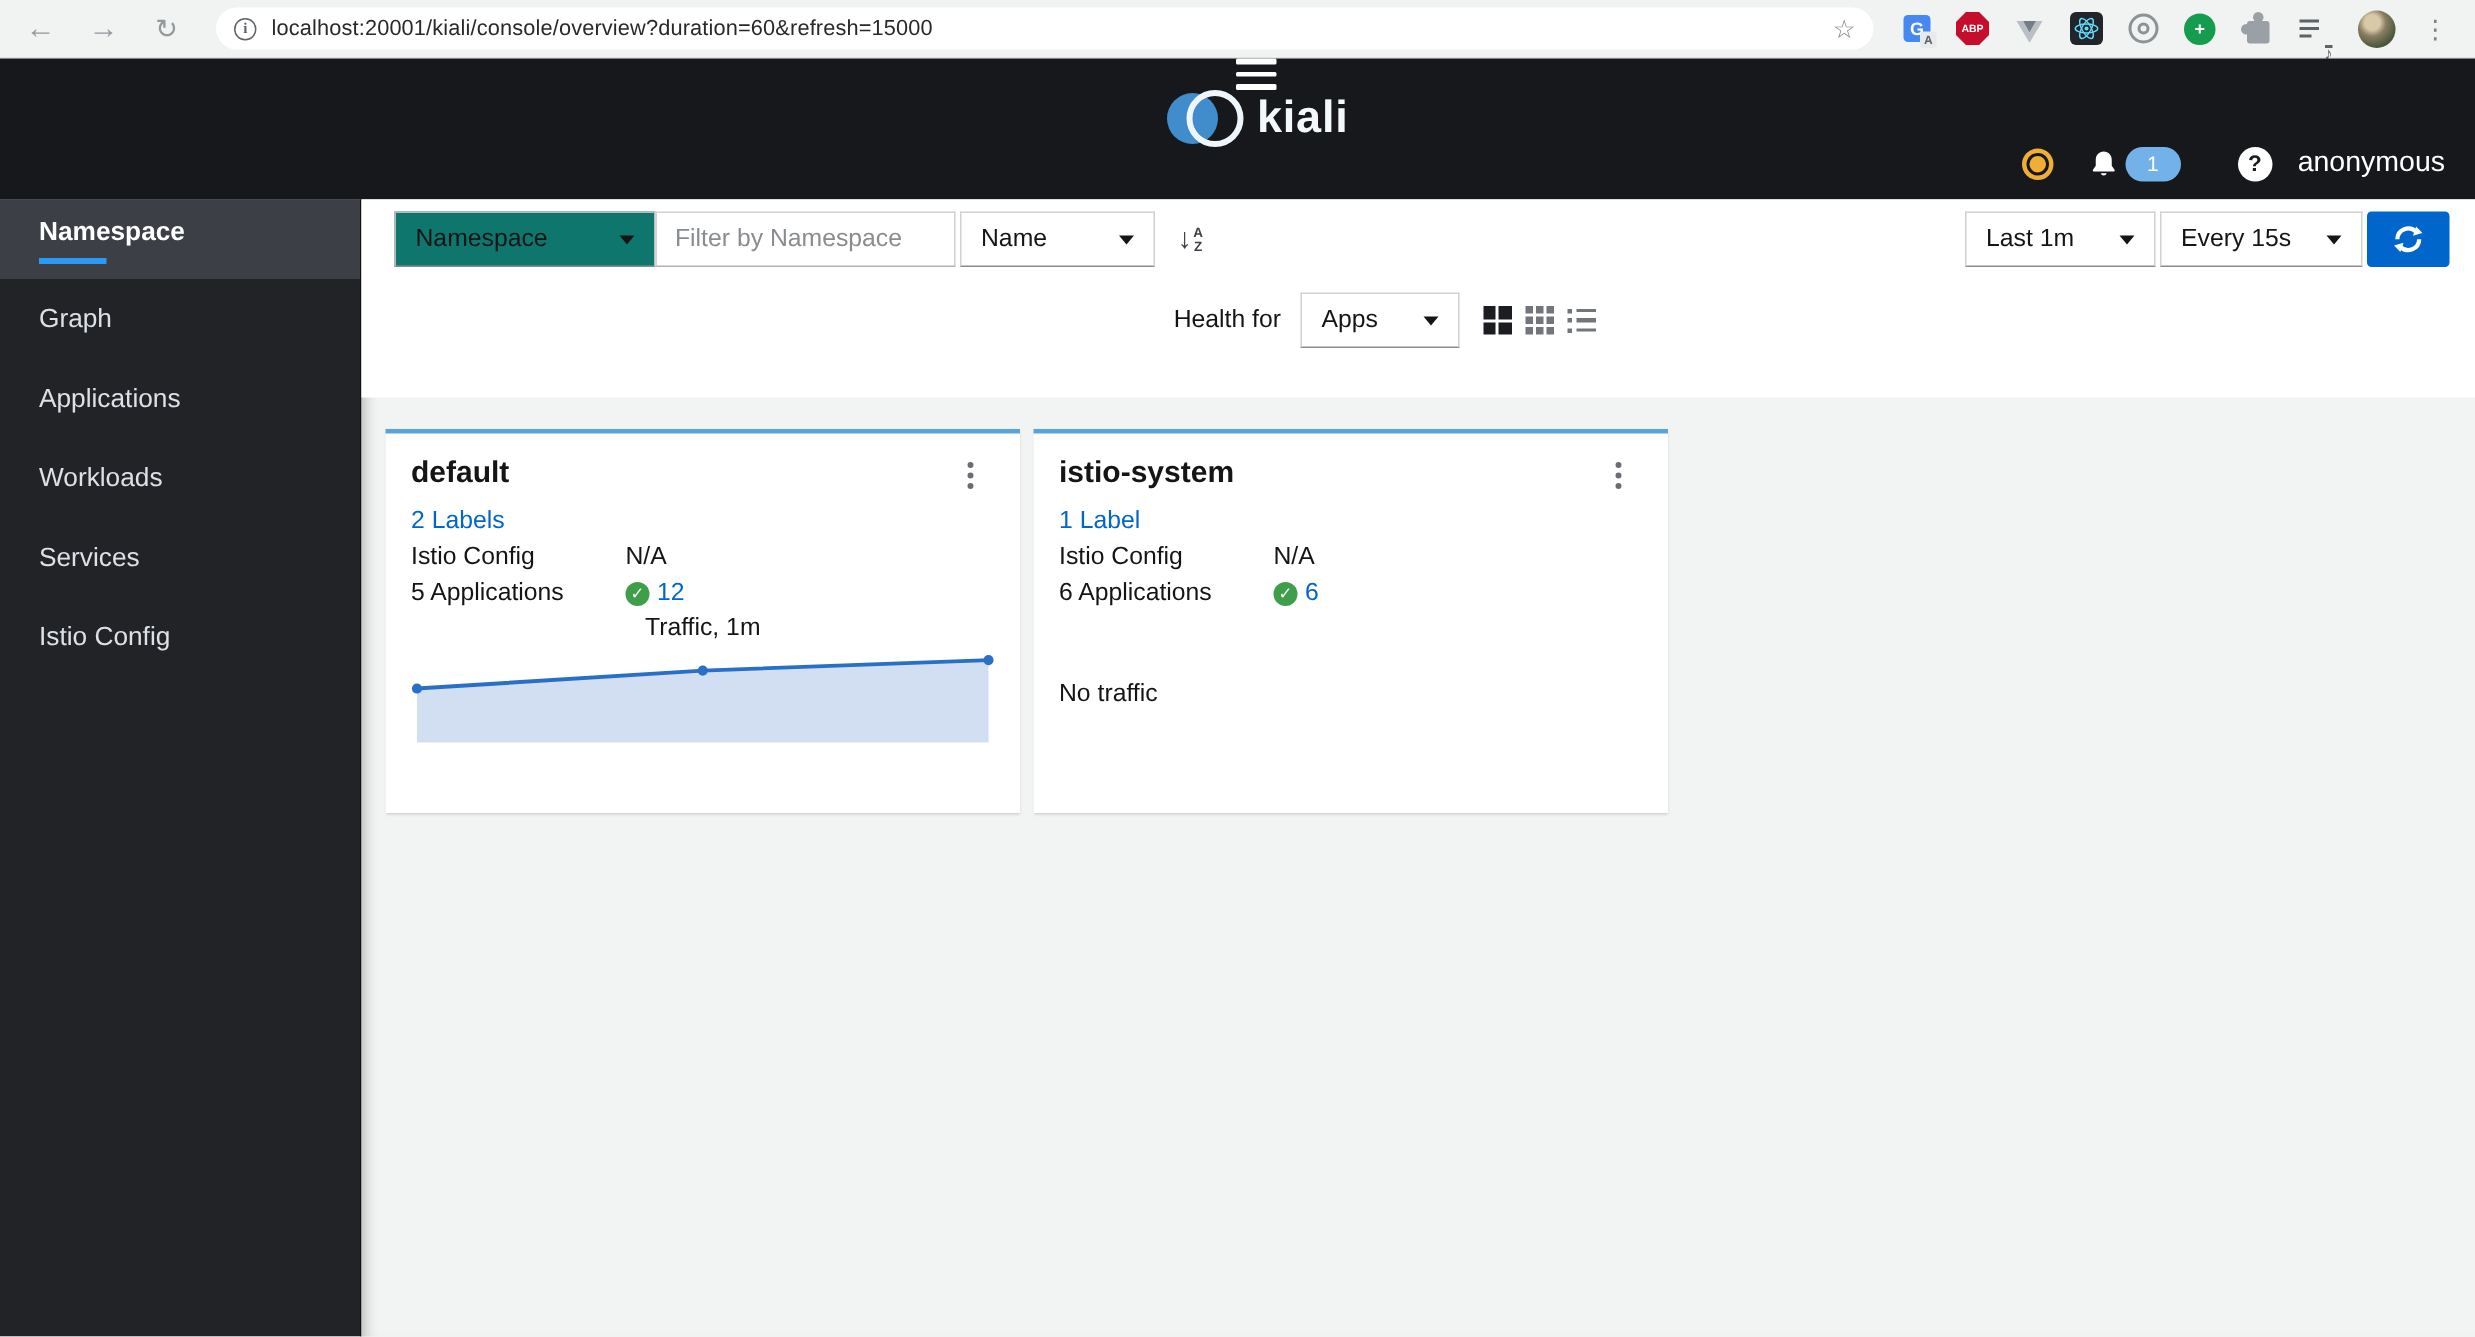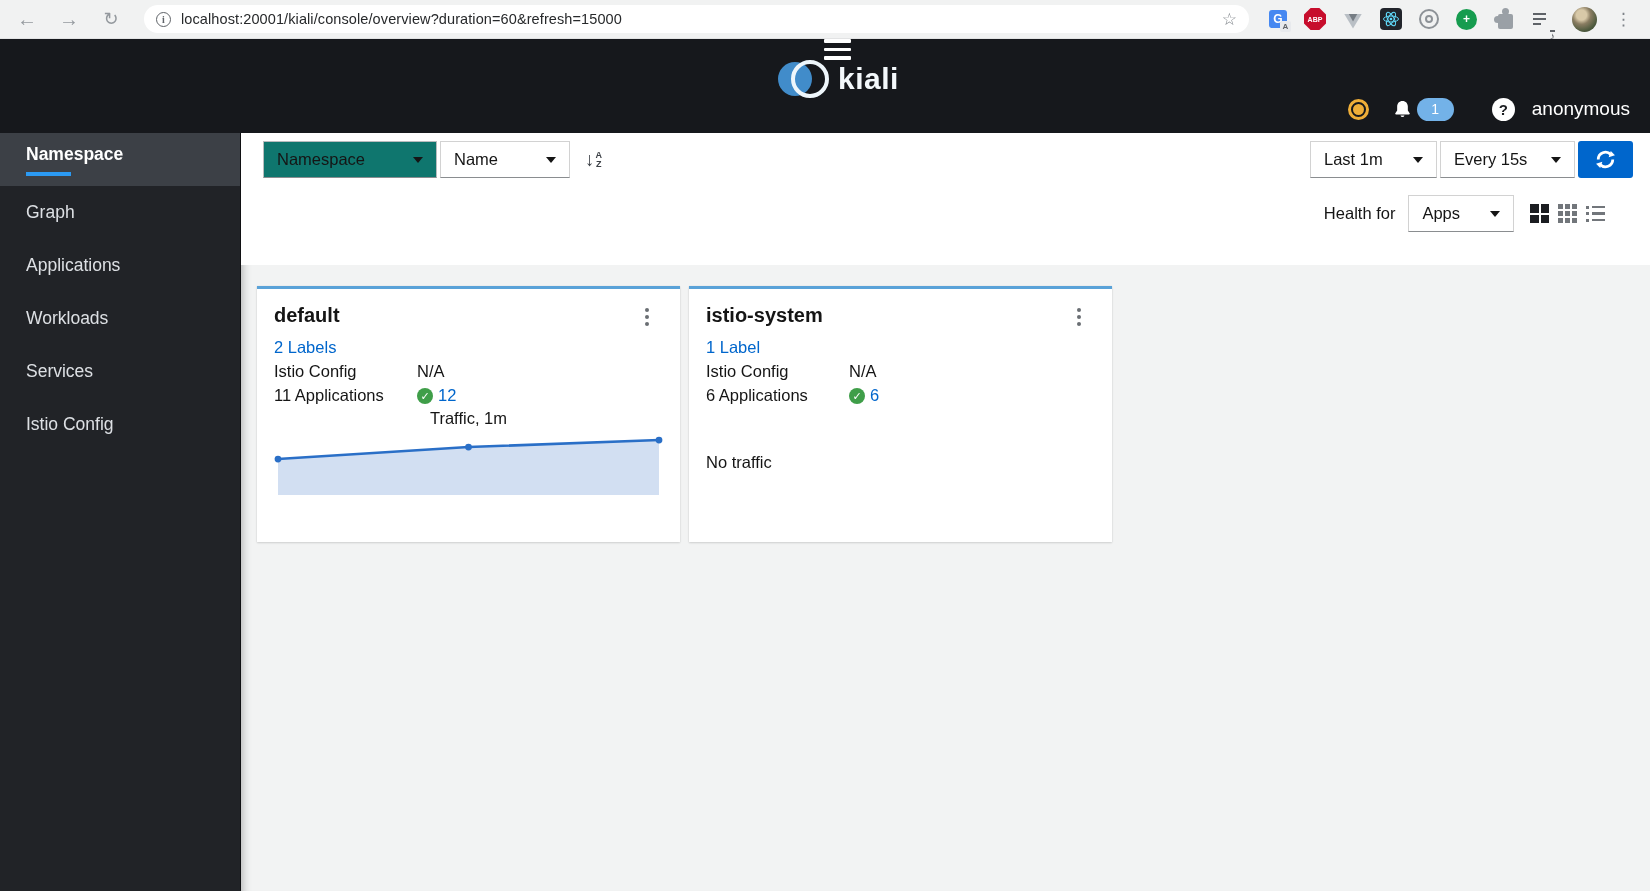--- a/index.html
+++ b/index.html
@@ -54,21 +54,21 @@
   
   #sidebar { position:absolute; top:133px; left:0; width:241px; height:758px; background:#212327; border-right:1px solid #101113; }
   .nav-item { height:53px; display:flex; flex-direction:column; justify-content:center; padding-left:26px; color:#dde0e4; font-size:17.5px; cursor:pointer; }
   .nav-item.active { background:#3c4046; color:#fff; font-weight:700; }
   .active-bar { width:45px; height:4px; background:#2b9af3; margin-top:7px; }
 
   
   #content { position:absolute; top:133px; left:241px; width:1409px; height:758px; background:#f2f3f3; box-shadow:inset 10px 0 10px -9px rgba(0,0,0,.3); }
   #toolbar-zone { background:#fff; height:132px; padding-top:8px; }
   .row1 { display:flex; align-items:center; padding:0 17px 0 22px; }
-  .row2 { display:flex; align-items:center; justify-content:flex-end; margin-top:17px; padding-right:45px; }
+  .row2 { display:flex; align-items:center; justify-content:center; margin-top:17px; padding-right:45px; }
 
   .pf-select { height:37px; background:#fff; border:1px solid #d2d2d2; border-bottom-color:#8a8d90; display:flex; align-items:center; justify-content:space-between; padding:0 13px; font-size:16.5px; color:#151515; cursor:pointer; }
   .pf-select.gray { background:#0f766e; border-color:#b9bcbe; border-bottom-color:#8a8d90; }
   .caret { width:0; height:0; border-left:5.5px solid transparent; border-right:5.5px solid transparent; border-top:6px solid #151515; margin-left:12px; }
   #namespace-select { width:174px; }
   #filter-input { width:200px; height:37px; border:1px solid #d2d2d2; border-bottom-color:#b0b3b6; padding:0 12px; font-size:16.5px; font-family:"Liberation Sans", sans-serif; color:#151515; }
   #filter-input::placeholder { color:#8a8d90; }
   #sortby-select { width:130px; margin-left:3px; }
   #sort-btn { margin-left:15px; background:none; border:none; display:flex; align-items:center; cursor:pointer; }
   .sort-arrow { font-size:19px; color:#3c4046; font-weight:bold; }
@@ -207,20 +207,21 @@
     </div>
 </div>
 
 <div id="content">
   <div id="toolbar-zone">
     <div class="row1">
       <div class="pf-select gray" id="namespace-select">
         <span>Namespace</span>
         <span class="caret"></span>
       </div>
+      <input id="filter-input" placeholder="Filter by Namespace" style="">
       <div class="pf-select" id="sortby-select">
         <span>Name</span>
         <span class="caret"></span>
       </div>
       <button id="sort-btn">
         <span class="sort-arrow">↓</span>
         <span class="sort-az">
             <span>A</span>
             <span>Z</span>
           </span>
@@ -301,21 +302,21 @@
             <i></i>
             <i></i>
           </button>
       </div>
       <a class="labels-link">2 Labels</a>
       <div class="kv-row">
         <span class="kv-label">Istio Config</span>
         <span>N/A</span>
       </div>
       <div class="kv-row">
-        <span class="kv-label">11 Applications</span>
+        <span class="kv-label">5 Applications</span>
         <span class="health-val">
           <span class="check-circle">✓</span>
           <a class="count-link">12</a>
         </span>
       </div>
       <div class="traffic-title">Traffic, 1m</div>
       <div class="spark-wrap">
         <svg width="389" height="64" viewBox="0 0 390 64">
           <polygon fill="#d2dff2" points="4,24 195,12 386,5 386,60 4,60"></polygon>
           <polyline fill="none" stroke="#2a6fc7" stroke-width="2.6" points="4,24 195,12 386,5"></polyline>

